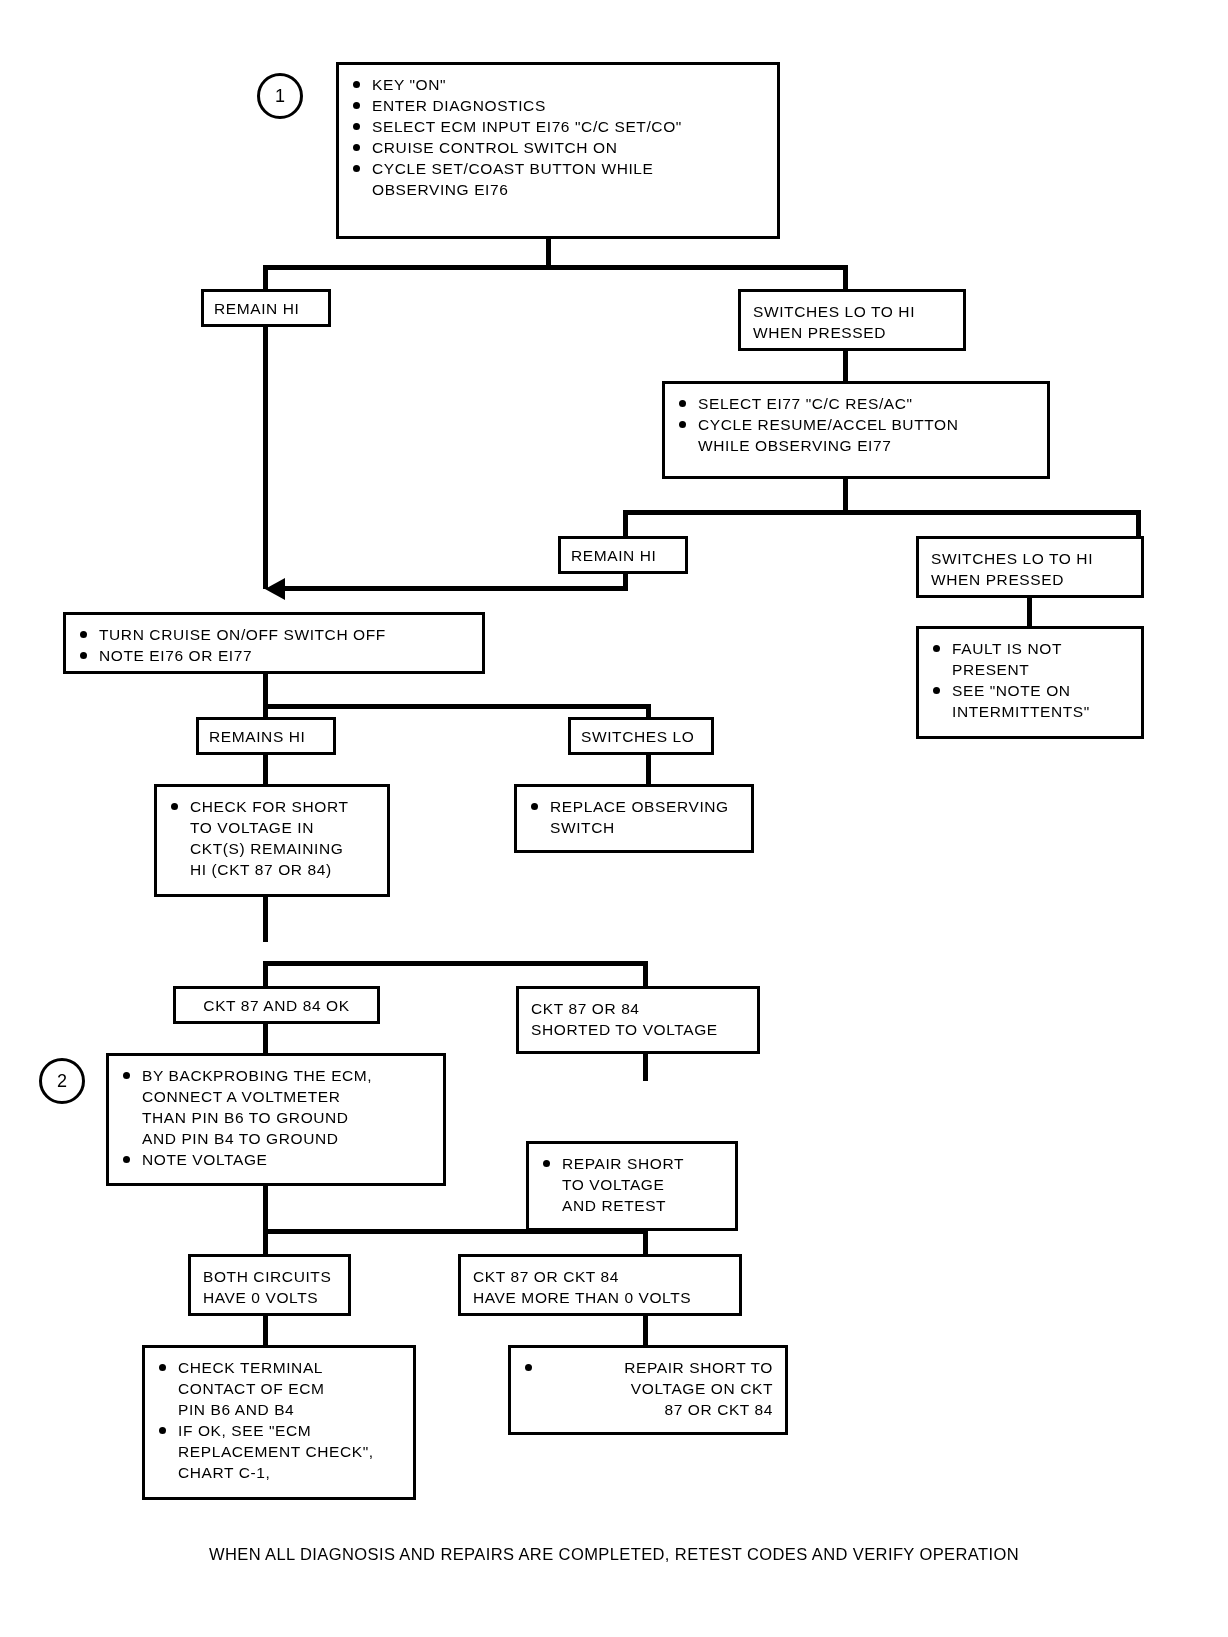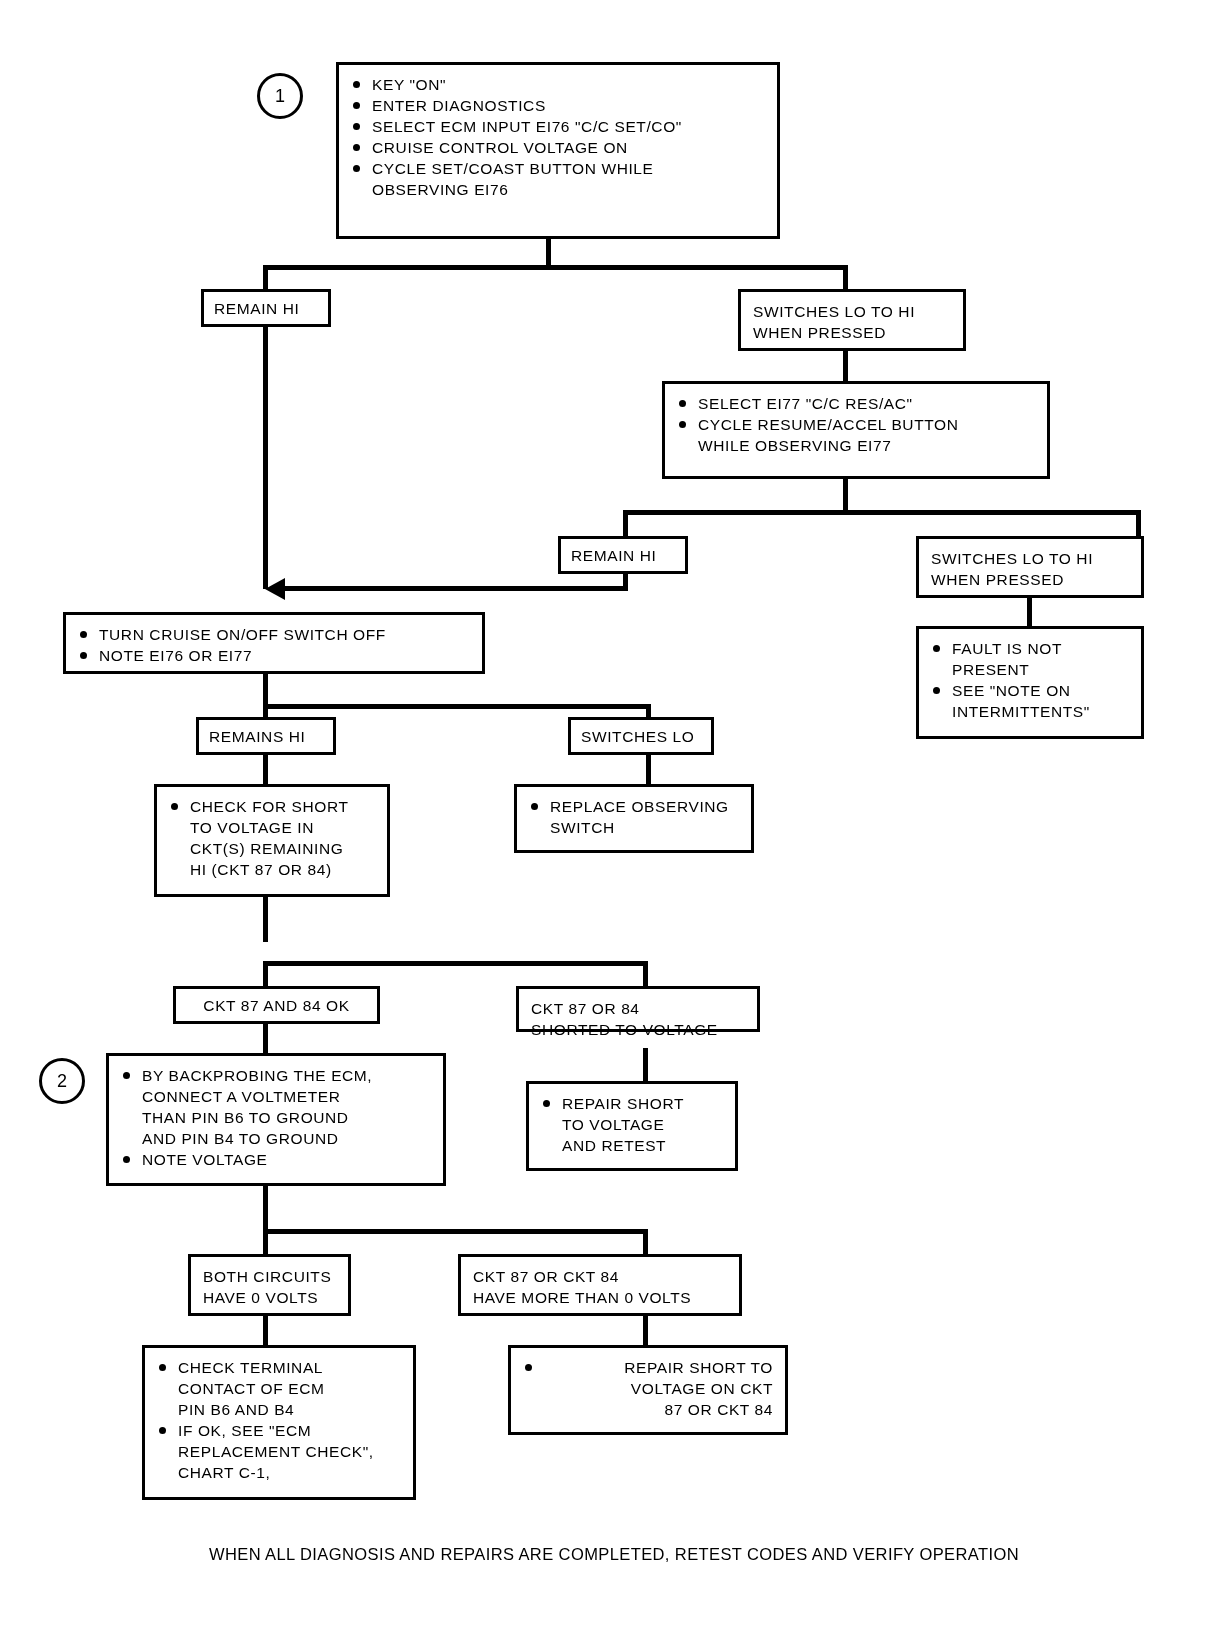--- a/index.html
+++ b/index.html
@@ -116,21 +116,21 @@
 <div id="page">
 
   <div class="step-circle" style="left:257px; top:73px;">
     <span>1</span>
   </div>
 
   <div class="box bullets" style="left:336px; top:62px; width:444px; height:177px;">
     <span class="blk bullet-row">KEY "ON"</span>
     <span class="blk bullet-row">ENTER DIAGNOSTICS</span>
     <span class="blk bullet-row">SELECT ECM INPUT EI76 "C/C SET/CO"</span>
-    <span class="blk bullet-row">CRUISE CONTROL VOLTAGE ON</span>
+    <span class="blk bullet-row">CRUISE CONTROL SWITCH ON</span>
     <span class="blk bullet-row">CYCLE SET/COAST BUTTON WHILE</span>
     <span class="blk cont-row">OBSERVING EI76</span>
   </div>
 
   <div class="vline" style="left:546px; top:239px; height:28px;"></div>
   <div class="hline" style="left:265px; top:265px; width:582px;"></div>
   <div class="vline" style="left:263px; top:265px; height:26px;"></div>
   <div class="vline" style="left:843px; top:265px; height:26px;"></div>
 
   <div class="box label" style="left:201px; top:289px; width:130px; height:38px;">
@@ -214,41 +214,41 @@
 
   <div class="vline" style="left:263px; top:897px; height:45px;"></div>
   <div class="hline" style="left:263px; top:961px; width:385px;"></div>
   <div class="vline" style="left:643px; top:961px; height:26px;"></div>
   <div class="vline" style="left:263px; top:961px; height:26px;"></div>
 
   <div class="box label" style="left:173px; top:986px; width:207px; height:38px;justify-content:center;">
     <span class="ln">CKT 87 AND 84 OK</span>
   </div>
 
-  <div class="box" style="left:516px; top:986px; width:244px; height:46px; padding:9px 12px;">
+  <div class="box" style="left:516px; top:986px; width:244px; height:68px; padding:9px 12px;">
     <span class="blk ln">CKT 87 OR 84</span>
     <span class="blk ln">SHORTED TO VOLTAGE</span>
   </div>
 
   <div class="vline" style="left:263px; top:1024px; height:29px;"></div>
   <div class="vline" style="left:643px; top:1048px; height:33px;"></div>
 
   <div class="step-circle" style="left:39px; top:1058px;">
     <span>2</span>
   </div>
 
   <div class="box bullets" style="left:106px; top:1053px; width:340px; height:133px;">
     <span class="blk bullet-row">BY BACKPROBING THE ECM,</span>
     <span class="blk cont-row">CONNECT A VOLTMETER</span>
     <span class="blk cont-row">THAN PIN B6 TO GROUND</span>
     <span class="blk cont-row">AND PIN B4 TO GROUND</span>
     <span class="blk bullet-row">NOTE VOLTAGE</span>
   </div>
 
-  <div class="box bullets" style="left:526px; top:1081px; width:212px; height:90px;">
+  <div class="box bullets" style="left:526px; top:1141px; width:212px; height:90px;">
     <span class="blk bullet-row">REPAIR SHORT</span>
     <span class="blk cont-row">TO VOLTAGE</span>
     <span class="blk cont-row">AND RETEST</span>
   </div>
 
   <div class="vline" style="left:263px; top:1186px; height:44px;"></div>
   <div class="hline" style="left:263px; top:1229px; width:385px;"></div>
   <div class="vline" style="left:643px; top:1229px; height:26px;"></div>
   <div class="vline" style="left:263px; top:1229px; height:26px;"></div>
 

